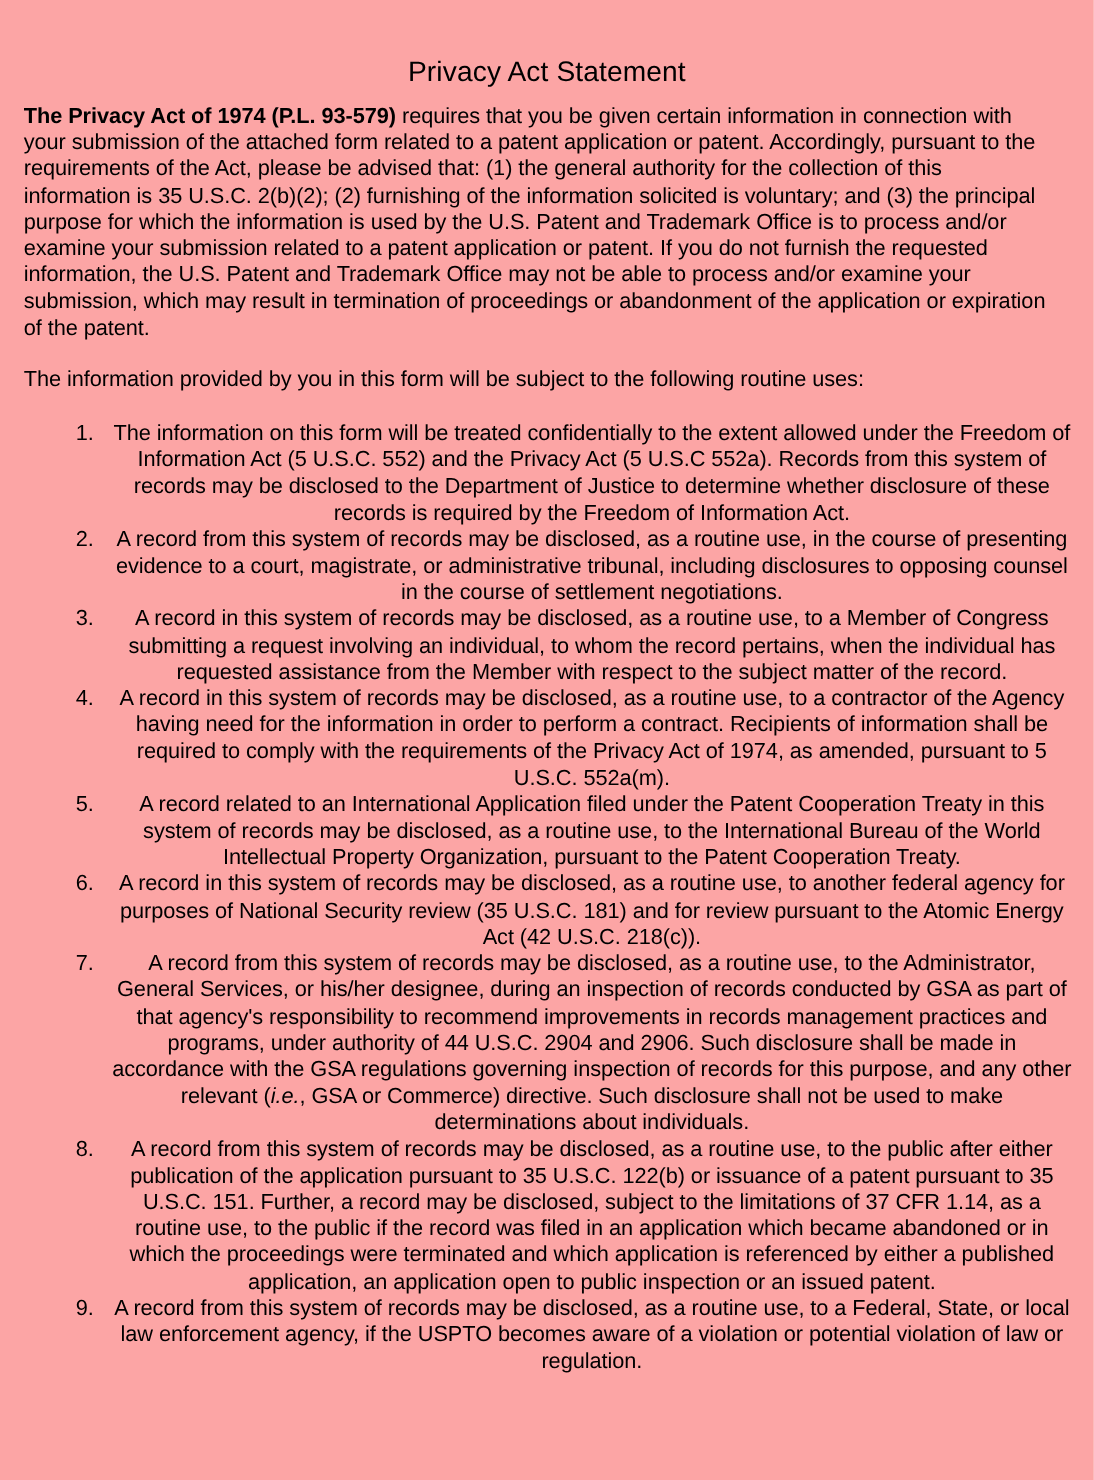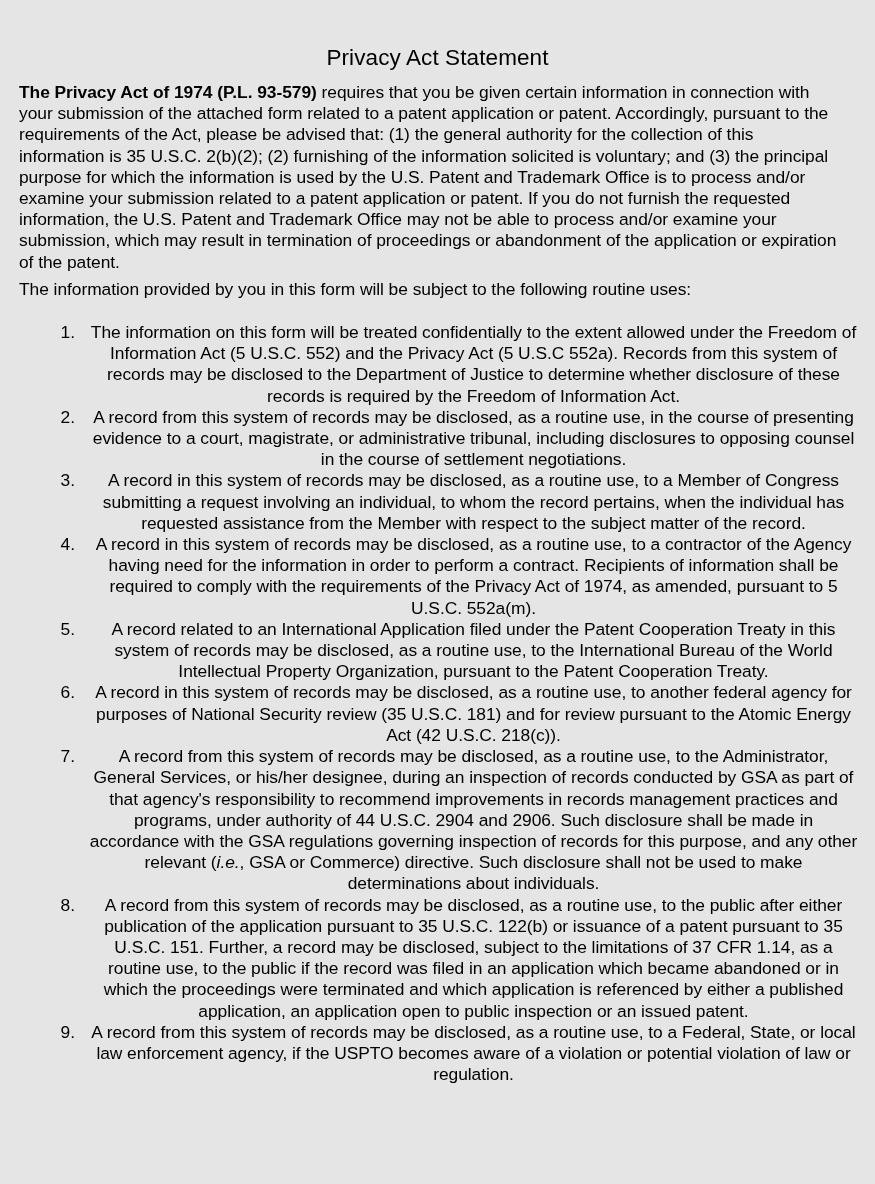--- a/index.html
+++ b/index.html
@@ -14,21 +14,21 @@
     overflow: hidden;
     font-family: "Liberation Sans", sans-serif;
     color: #000000;
     -webkit-font-smoothing: none;
   }
 
   .page {
     position: relative;
     width: 875px;
     height: 1184px;
-    background: #e5e5e5;
+    background: #fca5a5;
     box-sizing: border-box;
   }
 
   .doc-title {
     position: absolute;
     top: 30px;
     left: 0;
     width: 875px;
     text-align: center;
     font-size: 22.5px;
@@ -54,21 +54,21 @@
 
   .para b {
     font-weight: 700;
   }
 
   .intro-para {
     width: 822px;
   }
 
   .routine-lead {
-    margin-top: 6px;
+    margin-top: 20px;
     width: 822px;
   }
 
   ol.routine-list {
     margin: 22px 0 0 0;
     padding: 0;
     list-style: none;
     counter-reset: routine;
     text-align: center;
   }

